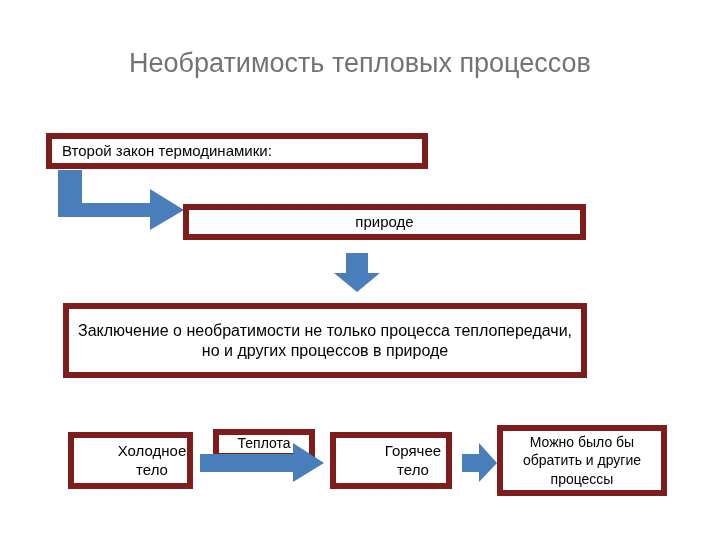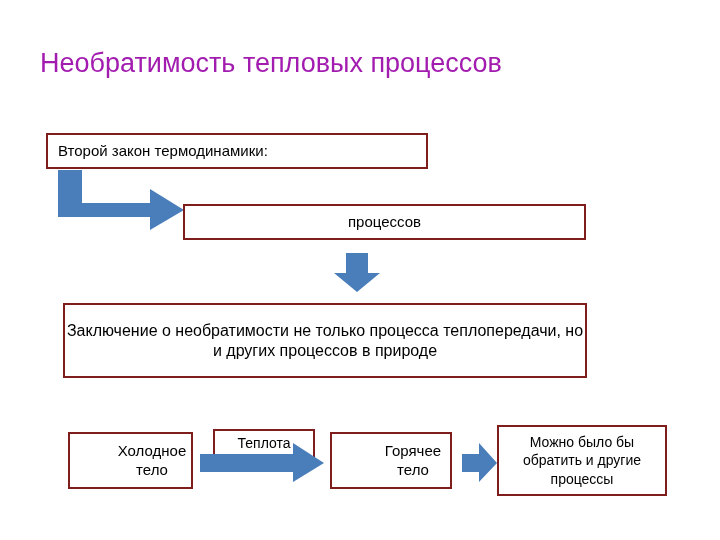--- a/index.html
+++ b/index.html
@@ -16,30 +16,31 @@
   .slide {
     position: relative;
     width: 720px;
     height: 540px;
   }
   .title {
     position: absolute;
     left: 40px;
     top: 48px;
     width: 640px;
+    text-align: center;
     font-size: 27px;
-    color: #a21caf;
+    color: #737373;
     font-family: "Liberation Sans", sans-serif;
     letter-spacing: 0px;
     white-space: nowrap;
   }
   .box {
     position: absolute;
     box-sizing: border-box;
-    border: 2px solid #7f1d1d;
+    border: 6px solid #7f1d1d;
     background: #ffffff;
     color: #000000;
     font-size: 15px;
     display: flex;
     align-items: center;
     justify-content: center;
     text-align: center;
     line-height: 1.25;
   }
   .box-left {
@@ -123,21 +124,21 @@
   <div class="title">Необратимость тепловых процессов</div>
 
   <div class="box box-left" id="box-second-law">Второй закон термодинамики:</div>
 
   <div class="arrow" id="arrow-bent">
     <svg width="130" height="60" viewBox="0 0 130 60" xmlns="http://www.w3.org/2000/svg">
       <path d="M0,0 L24,0 L24,33 L92,33 L92,19 L126,40 L92,60 L92,47 L0,47 Z" fill="#4a7ebb"></path>
     </svg>
   </div>
 
-  <div class="box" id="box-importance">процессов</div>
+  <div class="box" id="box-importance">природе</div>
 
   <div class="arrow" id="arrow-down-1">
     <svg width="48" height="40" viewBox="0 0 48 40" xmlns="http://www.w3.org/2000/svg">
       <path d="M13,0 L35,0 L35,20 L47,20 L24,39 L1,20 L13,20 Z" fill="#4a7ebb"></path>
     </svg>
   </div>
 
   <div class="box" id="box-conclusion">Заключение о необратимости не только процесса теплопередачи, но и других процессов в природе</div>
 
   <div class="box" id="box-heat">Теплота</div>

